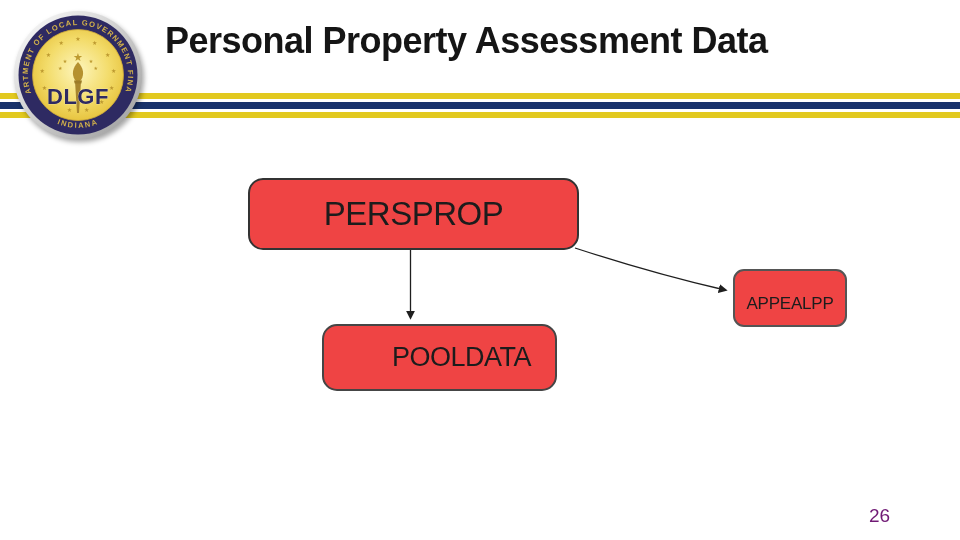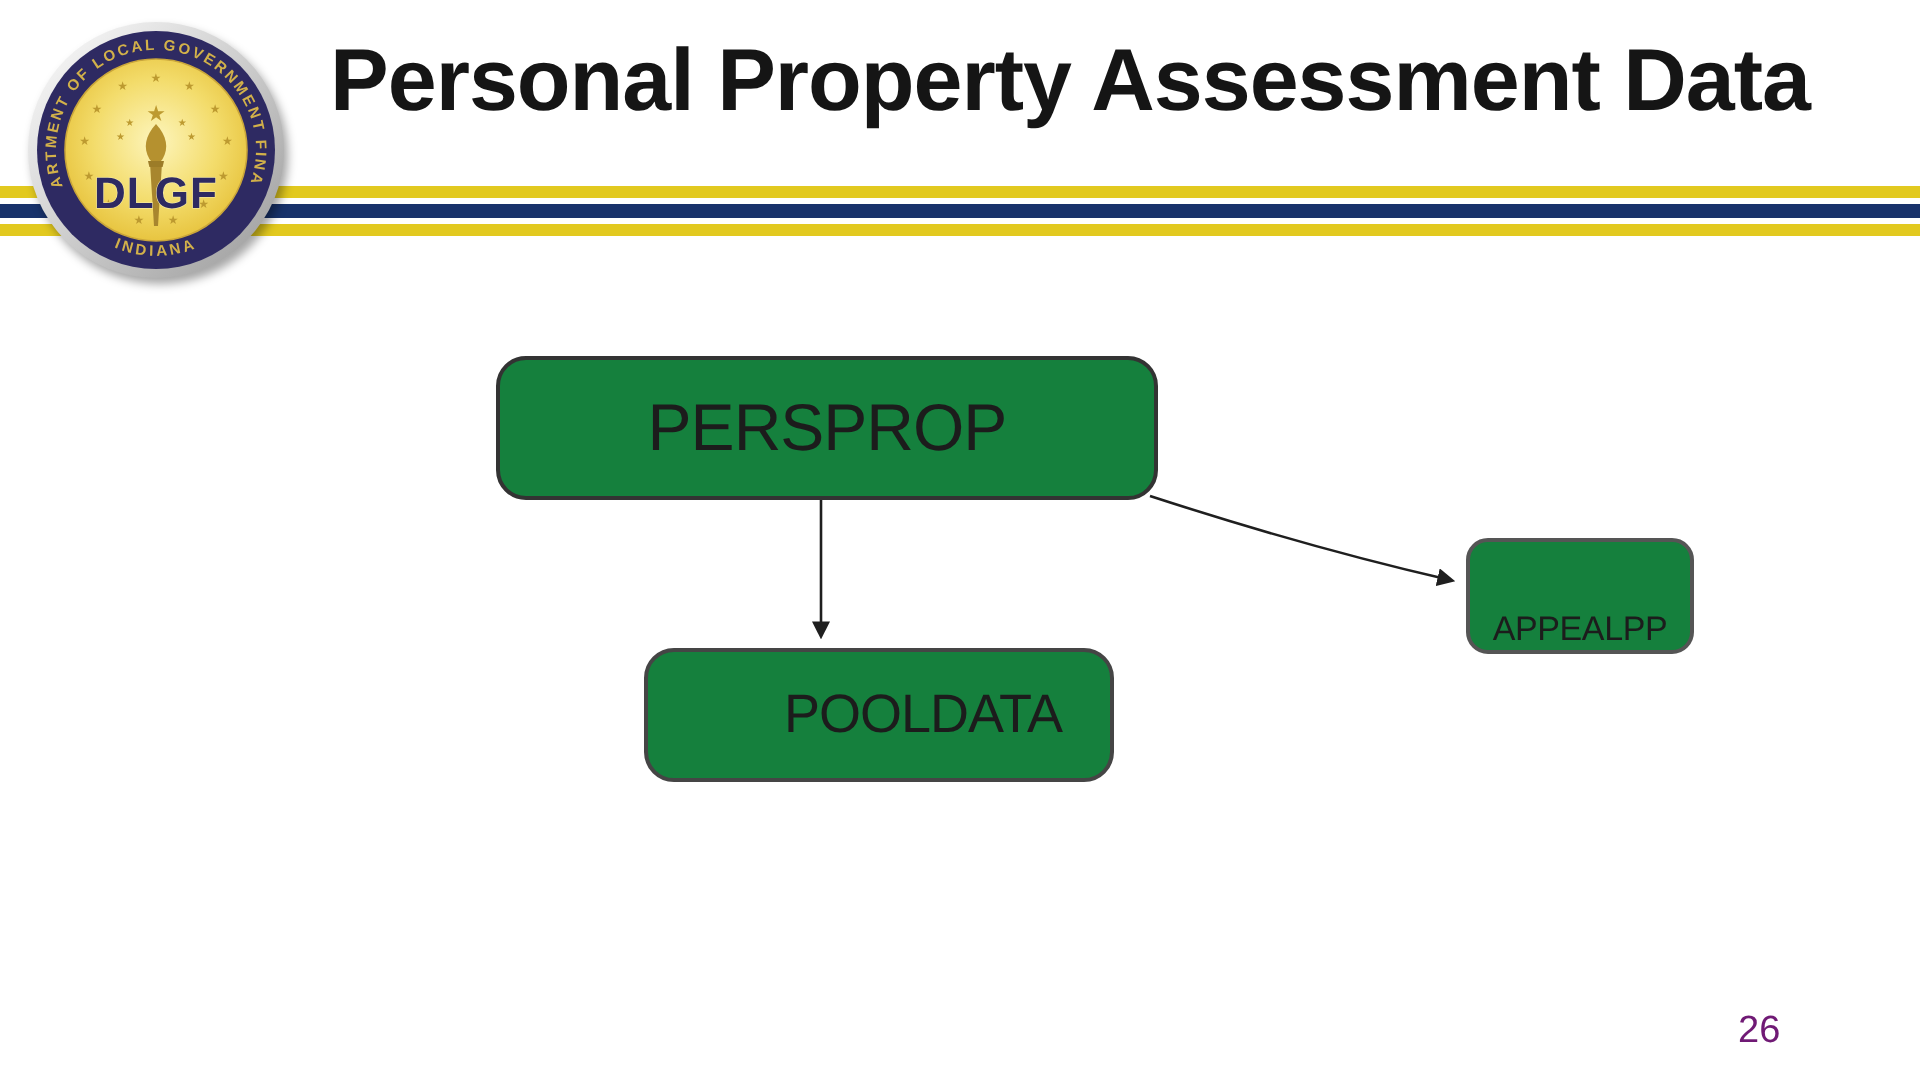--- a/index.html
+++ b/index.html
@@ -15,21 +15,21 @@
   
   .stripe { position: absolute; left: 0; right: 0; }
   .stripe-yellow-top    { top: 93px;  height: 6px; background: #e2c91f; }
   .stripe-navy          { top: 102px; height: 7px; background: #18326b; }
   .stripe-yellow-bottom { top: 112px; height: 6px; background: #e2c91f; }
 
   
   .title {
     position: absolute; left: 165px; top: 21px;
     margin: 0; z-index: 3;
-    font-size: 44px; font-weight: 700; color: #151515;
+    font-size: 36px; font-weight: 700; color: #151515;
     line-height: 40px; letter-spacing: -0.5px;
   }
 
   
   .logo {
     position: absolute; left: 13px; top: 10px; z-index: 4;
     filter: drop-shadow(2px 3px 2.5px rgba(0,0,0,0.35));
   }
   .ring-text {
     font-size: 7.6px; font-weight: 700; fill: #d2b14a;
@@ -45,39 +45,39 @@
     letter-spacing: 0.5px; text-anchor: middle;
     stroke: #f6ecac; stroke-width: 0.5px; paint-order: stroke;
     font-family: "Liberation Sans", sans-serif;
   }
 
   
   .connectors { position: absolute; left: 0; top: 0; z-index: 1; }
   .edge { stroke: #1f1f1f; stroke-width: 1.3; fill: none; }
   .node {
     position: absolute; z-index: 2;
-    background: #15803d;
+    background: #ef4444;
     display: flex; align-items: center; justify-content: center;
     color: #1c1c1c;
   }
   .node-persprop {
     left: 248px; top: 178px; width: 327px; height: 68px;
     border: 2px solid #333333; border-radius: 15px;
     font-size: 33px; letter-spacing: -0.5px;
   }
   .node-pooldata {
     left: 322px; top: 324px; width: 187px; height: 63px;
     border: 2px solid #454545; border-radius: 15px;
     font-size: 27px; letter-spacing: -0.5px; padding-left: 44px;
   }
   .node-appealpp {
     left: 733px; top: 269px; width: 110px; height: 54px;
     border: 2px solid #555555; border-radius: 11px;
     font-size: 17px; letter-spacing: -0.2px;
-    align-items: flex-end;
+    align-items: center;
   }
   .node-appealpp span { margin-top: 12px; }
 
   
   .page-num {
     position: absolute; left: 869px; top: 505px; z-index: 3;
     font-size: 19px; color: #701a75;
   }
 </style>
 </head>

